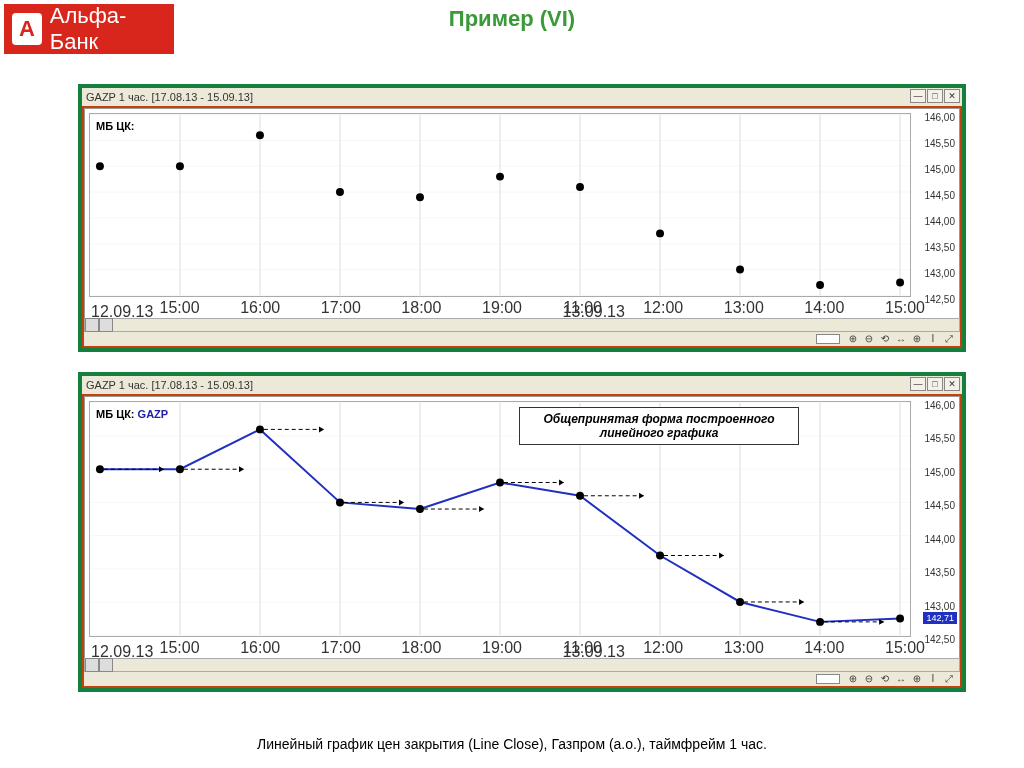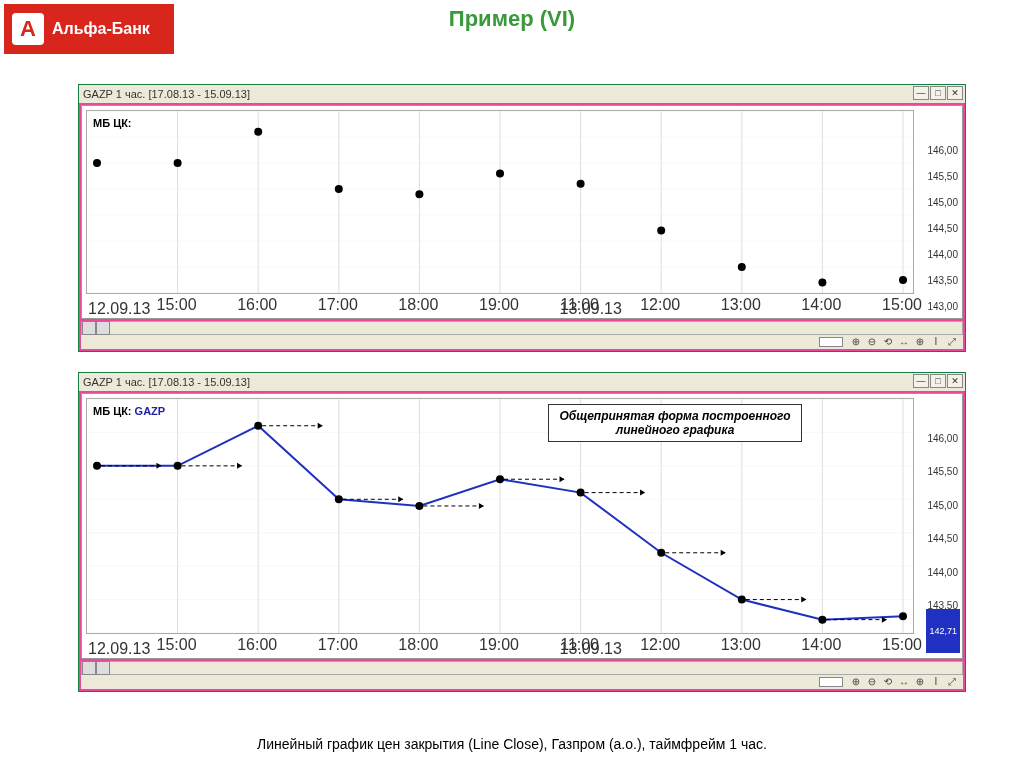--- a/index.html
+++ b/index.html
@@ -1,55 +1,55 @@
 <!DOCTYPE html>
 <html><head>
 <meta charset="utf-8">
 <style>
   * { box-sizing: border-box; margin: 0; padding: 0; }
   body { font-family: Arial, sans-serif; background: #fff; width: 1024px; height: 768px; position: relative; }
   .logo-box { position: absolute; top: 4px; left: 4px; width: 170px; height: 50px; background: #d8261c; display: flex; align-items: center; padding: 0 8px; gap: 8px; }
   .logo-letter { width: 32px; height: 32px; background: #fff; border-radius: 4px; display: flex; align-items: center; justify-content: center; color: #d8261c; font-weight: bold; font-size: 22px; }
-  .logo-text { color: #fff; font-size: 16px; font-weight: bold; }
+  .logo-text { color: #fff; font-size: 22px; font-weight: normal; }
   .headings { text-align: center; padding-top: 6px; }
   .title-main { color: #3a9a3a; font-size: 22px; font-weight: bold; }
   .title-sub { color: #3a9a3a; font-style: italic; font-size: 18px; }
 
-  .chart-frame { position: absolute; left: 78px; width: 888px; border: 1px solid #15803d; background: #ec4899; }
+  .chart-frame { position: absolute; left: 78px; width: 888px; border: 4px solid #15803d; background: #c2410c; }
   .chart-frame.one { top: 84px; height: 268px; }
   .chart-frame.two { top: 372px; height: 320px; }
 
   .chart-titlebar { height: 18px; background: #ece9d8; display: flex; align-items: center; padding: 0 4px; font-size: 11px; color: #333; position: relative; }
   .win-controls { position: absolute; right: 2px; top: 1px; display: flex; gap: 1px; }
   .win-btn { width: 16px; height: 14px; background: #f4f2e8; border: 1px solid #888; font-size: 9px; line-height: 12px; text-align: center; cursor: pointer; }
 
   .plot-wrap { position: relative; background: #fff; margin: 2px; border: 1px solid #999; }
   .one .plot-wrap { height: 214px; }
   .two .plot-wrap { height: 266px; }
   .plot-area { position: absolute; left: 4px; top: 4px; bottom: 24px; right: 48px; border: 1px solid #aaa; }
-  .y-axis { position: absolute; right: 4px; top: 4px; bottom: 24px; width: 42px; margin-top: 36px; }
+  .y-axis { position: absolute; right: 4px; top: 4px; bottom: 24px; width: 42px; }
   .y-tick { position: absolute; right: 0; font-size: 10px; color: #333; transform: translateY(-50%); }
   .x-tick { position: absolute; bottom: 4px; font-size: 16px; color: #333; transform: translateX(-50%); }
   .date-label { position: absolute; bottom: 0; font-size: 16px; color: #333; }
   .mbck { position: absolute; top: 6px; left: 6px; font-size: 11px; font-weight: bold; }
   .ticker-name { color: #2020aa; margin-top: 33px; }
 
   .annotation-box { position: absolute; background: #fff; border: 1px solid #333; padding: 4px 10px; font-size: 12px; font-style: italic; font-weight: bold; text-align: center; z-index: 5; }
 
   .bottom-bar { position: absolute; bottom: 2px; left: 2px; right: 2px; height: 28px; display: flex; flex-direction: column; }
   .scroll-bar { height: 14px; background: #ece9d8; border: 1px solid #aaa; display: flex; align-items: center; position: relative; }
   .scroll-bar::before, .scroll-bar::after { content: ''; width: 12px; height: 12px; background: #ddd; border: 1px solid #888; }
   .tool-row { height: 14px; display: flex; justify-content: flex-end; align-items: center; gap: 2px; padding-right: 4px; background: #ece9d8; }
   .tool-icon { width: 14px; height: 12px; font-size: 10px; text-align: center; color: #444; }
   .tool-thumb { width: 24px; height: 10px; background: #fff; border: 1px solid #888; margin-right: 4px; }
 
   svg.chart-svg { position: absolute; left: 0; top: 0; width: 100%; height: 100%; z-index: 2; pointer-events: none; }
   .footer-caption { position: absolute; bottom: 16px; left: 0; right: 0; text-align: center; font-size: 14px; font-weight: normal; }
 
-  .price-badge { position: absolute; right: 2px; background: #2030c0; color: #fff; font-size: 9px; padding: 17px 3px; z-index: 4; }
+  .price-badge { position: absolute; right: 2px; background: #2030c0; color: #fff; font-size: 9px; padding: 1px 3px; z-index: 4; }
 </style>
 </head>
 <body>
 
 <div class="logo-box">
   <div class="logo-letter">А</div>
   <div class="logo-text">Альфа-Банк</div>
 </div>
 
 <div class="headings">
@@ -209,21 +209,21 @@
         <div class="y-tick" style="top: 4px;">146,00</div>
         <div class="y-tick" style="top: 37.4286px;">145,50</div>
         <div class="y-tick" style="top: 70.8571px;">145,00</div>
         <div class="y-tick" style="top: 104.286px;">144,50</div>
         <div class="y-tick" style="top: 137.714px;">144,00</div>
         <div class="y-tick" style="top: 171.143px;">143,50</div>
         <div class="y-tick" style="top: 204.571px;">143,00</div>
         <div class="y-tick" style="top: 238px;">142,50</div>
       </div>
     <div class="price-badge" id="pricebadge" style="top: 215.286px;">142,71</div>
-    <div class="annotation-box" style="top:10px; right:160px; width:254px;">Общепринятая форма построенного  линейного графика</div>
+    <div class="annotation-box" style="top:10px; right:160px; width:280px;">Общепринятая форма построенного  линейного графика</div>
   <div class="x-tick" style="left: 94.6px;">15:00</div>
       <div class="x-tick" style="left: 175.2px;">16:00</div>
       <div class="x-tick" style="left: 255.8px;">17:00</div>
       <div class="x-tick" style="left: 336.4px;">18:00</div>
       <div class="x-tick" style="left: 417px;">19:00</div>
       <div class="x-tick" style="left: 497.6px;">11:00</div>
       <div class="x-tick" style="left: 578.2px;">12:00</div>
       <div class="x-tick" style="left: 658.8px;">13:00</div>
       <div class="x-tick" style="left: 739.4px;">14:00</div>
       <div class="x-tick" style="left: 820px;">15:00</div>

